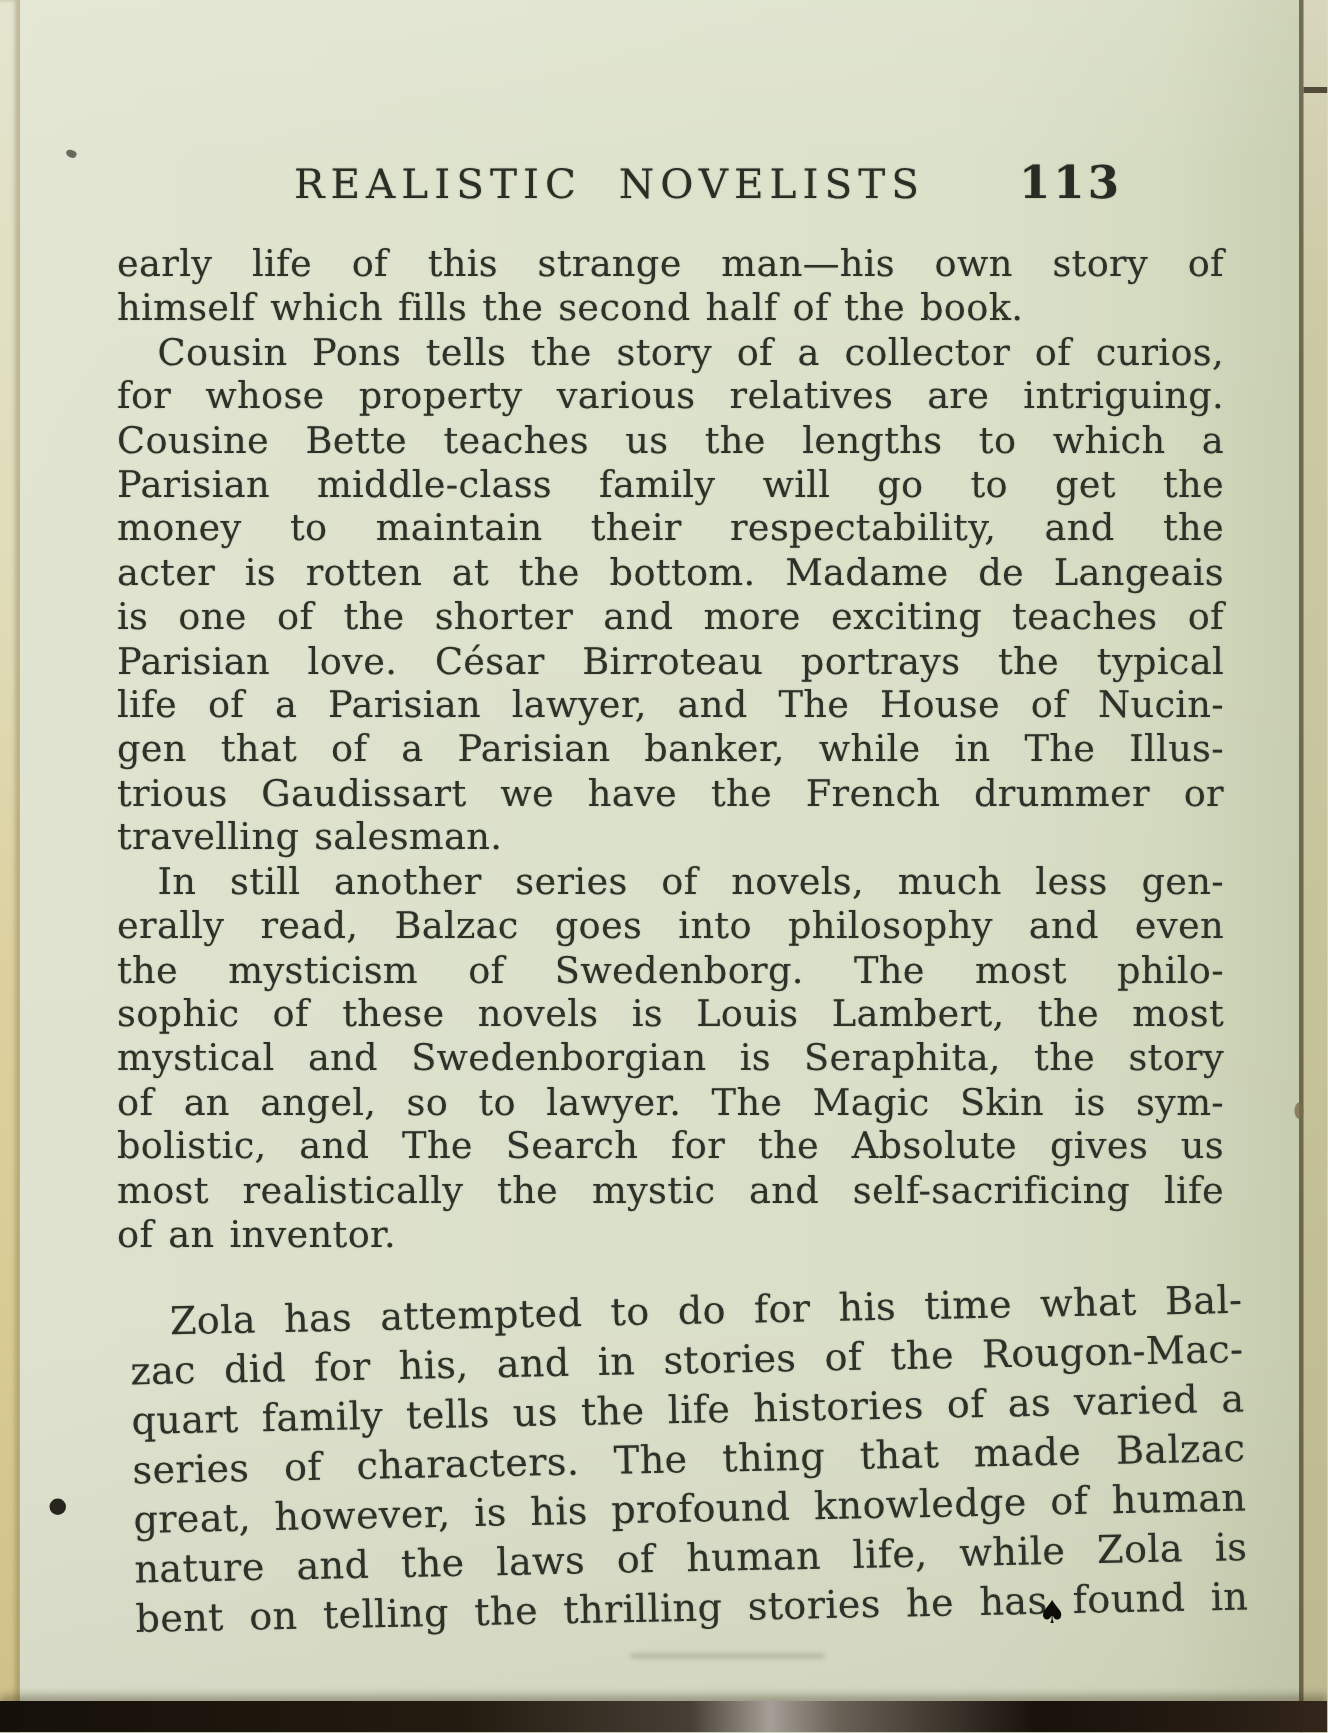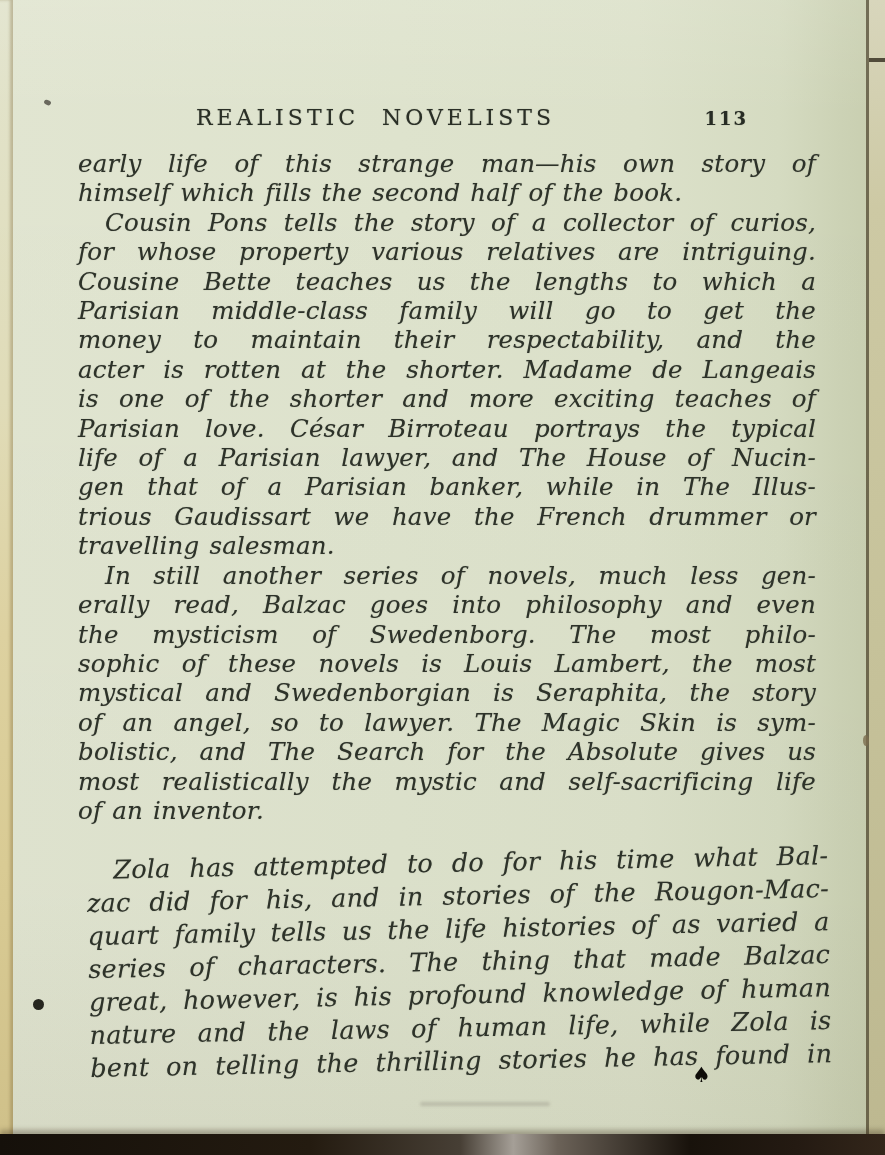--- a/index.html
+++ b/index.html
@@ -75,48 +75,47 @@
   
   .header {
     position: absolute;
     left: 78px; top: 105px;
     width: 738px;
     display: flex;
     align-items: baseline;
   }
   .header .title {
     margin-left: 118px;
-    font-size: 22px;
+    font-size: 27px;
     letter-spacing: 4px;
     word-spacing: 12px;
     color: #2a2f26;
     text-shadow: 0 0 1px rgba(42,47,38,0.45);
     white-space: nowrap;
   }
   .header .pagenum {
     margin-left: auto;
     margin-right: 68px;
-    font-size: 18px;
+    font-size: 30px;
     font-weight: bold;
     letter-spacing: 2px;
     color: #272c24;
     text-shadow: 0 0 1px rgba(39,44,36,0.4);
   }
 
   
   .text-block {
     position: absolute;
-    left: 78px; top: 149px;
+    left: 78px; top: 161px;
     width: 738px;
     font-size: 24.5px;
     line-height: 29.4px;
     letter-spacing: 0.2px;
     word-spacing: 2px;
     text-shadow: 0 0 1px rgba(45,50,41,0.38);
-    font-style: italic;
   }
   .paragraph { margin: 0; }
   .line {
     text-align: justify;
     text-align-last: justify;
     white-space: normal;
   }
   .line.indent { padding-left: 27px; }
   .line.noj { text-align-last: left; }
 
@@ -189,21 +188,21 @@
       <div class="paragraph">
         <div class="line">early life of this strange man—his own story of</div>
         <div class="line noj">himself which fills the second half of the book.</div>
       </div>
       <div class="paragraph">
         <div class="line indent">Cousin Pons tells the story of a collector of curios,</div>
         <div class="line">for whose property various relatives are intriguing.</div>
         <div class="line">Cousine Bette teaches us the lengths to which a</div>
         <div class="line">Parisian middle-class family will go to get the</div>
         <div class="line">money to maintain their respectability, and the</div>
-        <div class="line">acter is rotten at the shorter. Madame de Langeais</div>
+        <div class="line">acter is rotten at the bottom. Madame de Langeais</div>
         <div class="line">is one of the shorter and more exciting teaches of</div>
         <div class="line">Parisian love. César Birroteau portrays the typical</div>
         <div class="line">life of a Parisian lawyer, and The House of Nucin-</div>
         <div class="line">gen that of a Parisian banker, while in The Illus-</div>
         <div class="line">trious Gaudissart we have the French drummer or</div>
         <div class="line noj">travelling salesman.</div>
       </div>
       <div class="paragraph">
         <div class="line indent">In still another series of novels, much less gen-</div>
         <div class="line">erally read, Balzac goes into philosophy and even</div>

